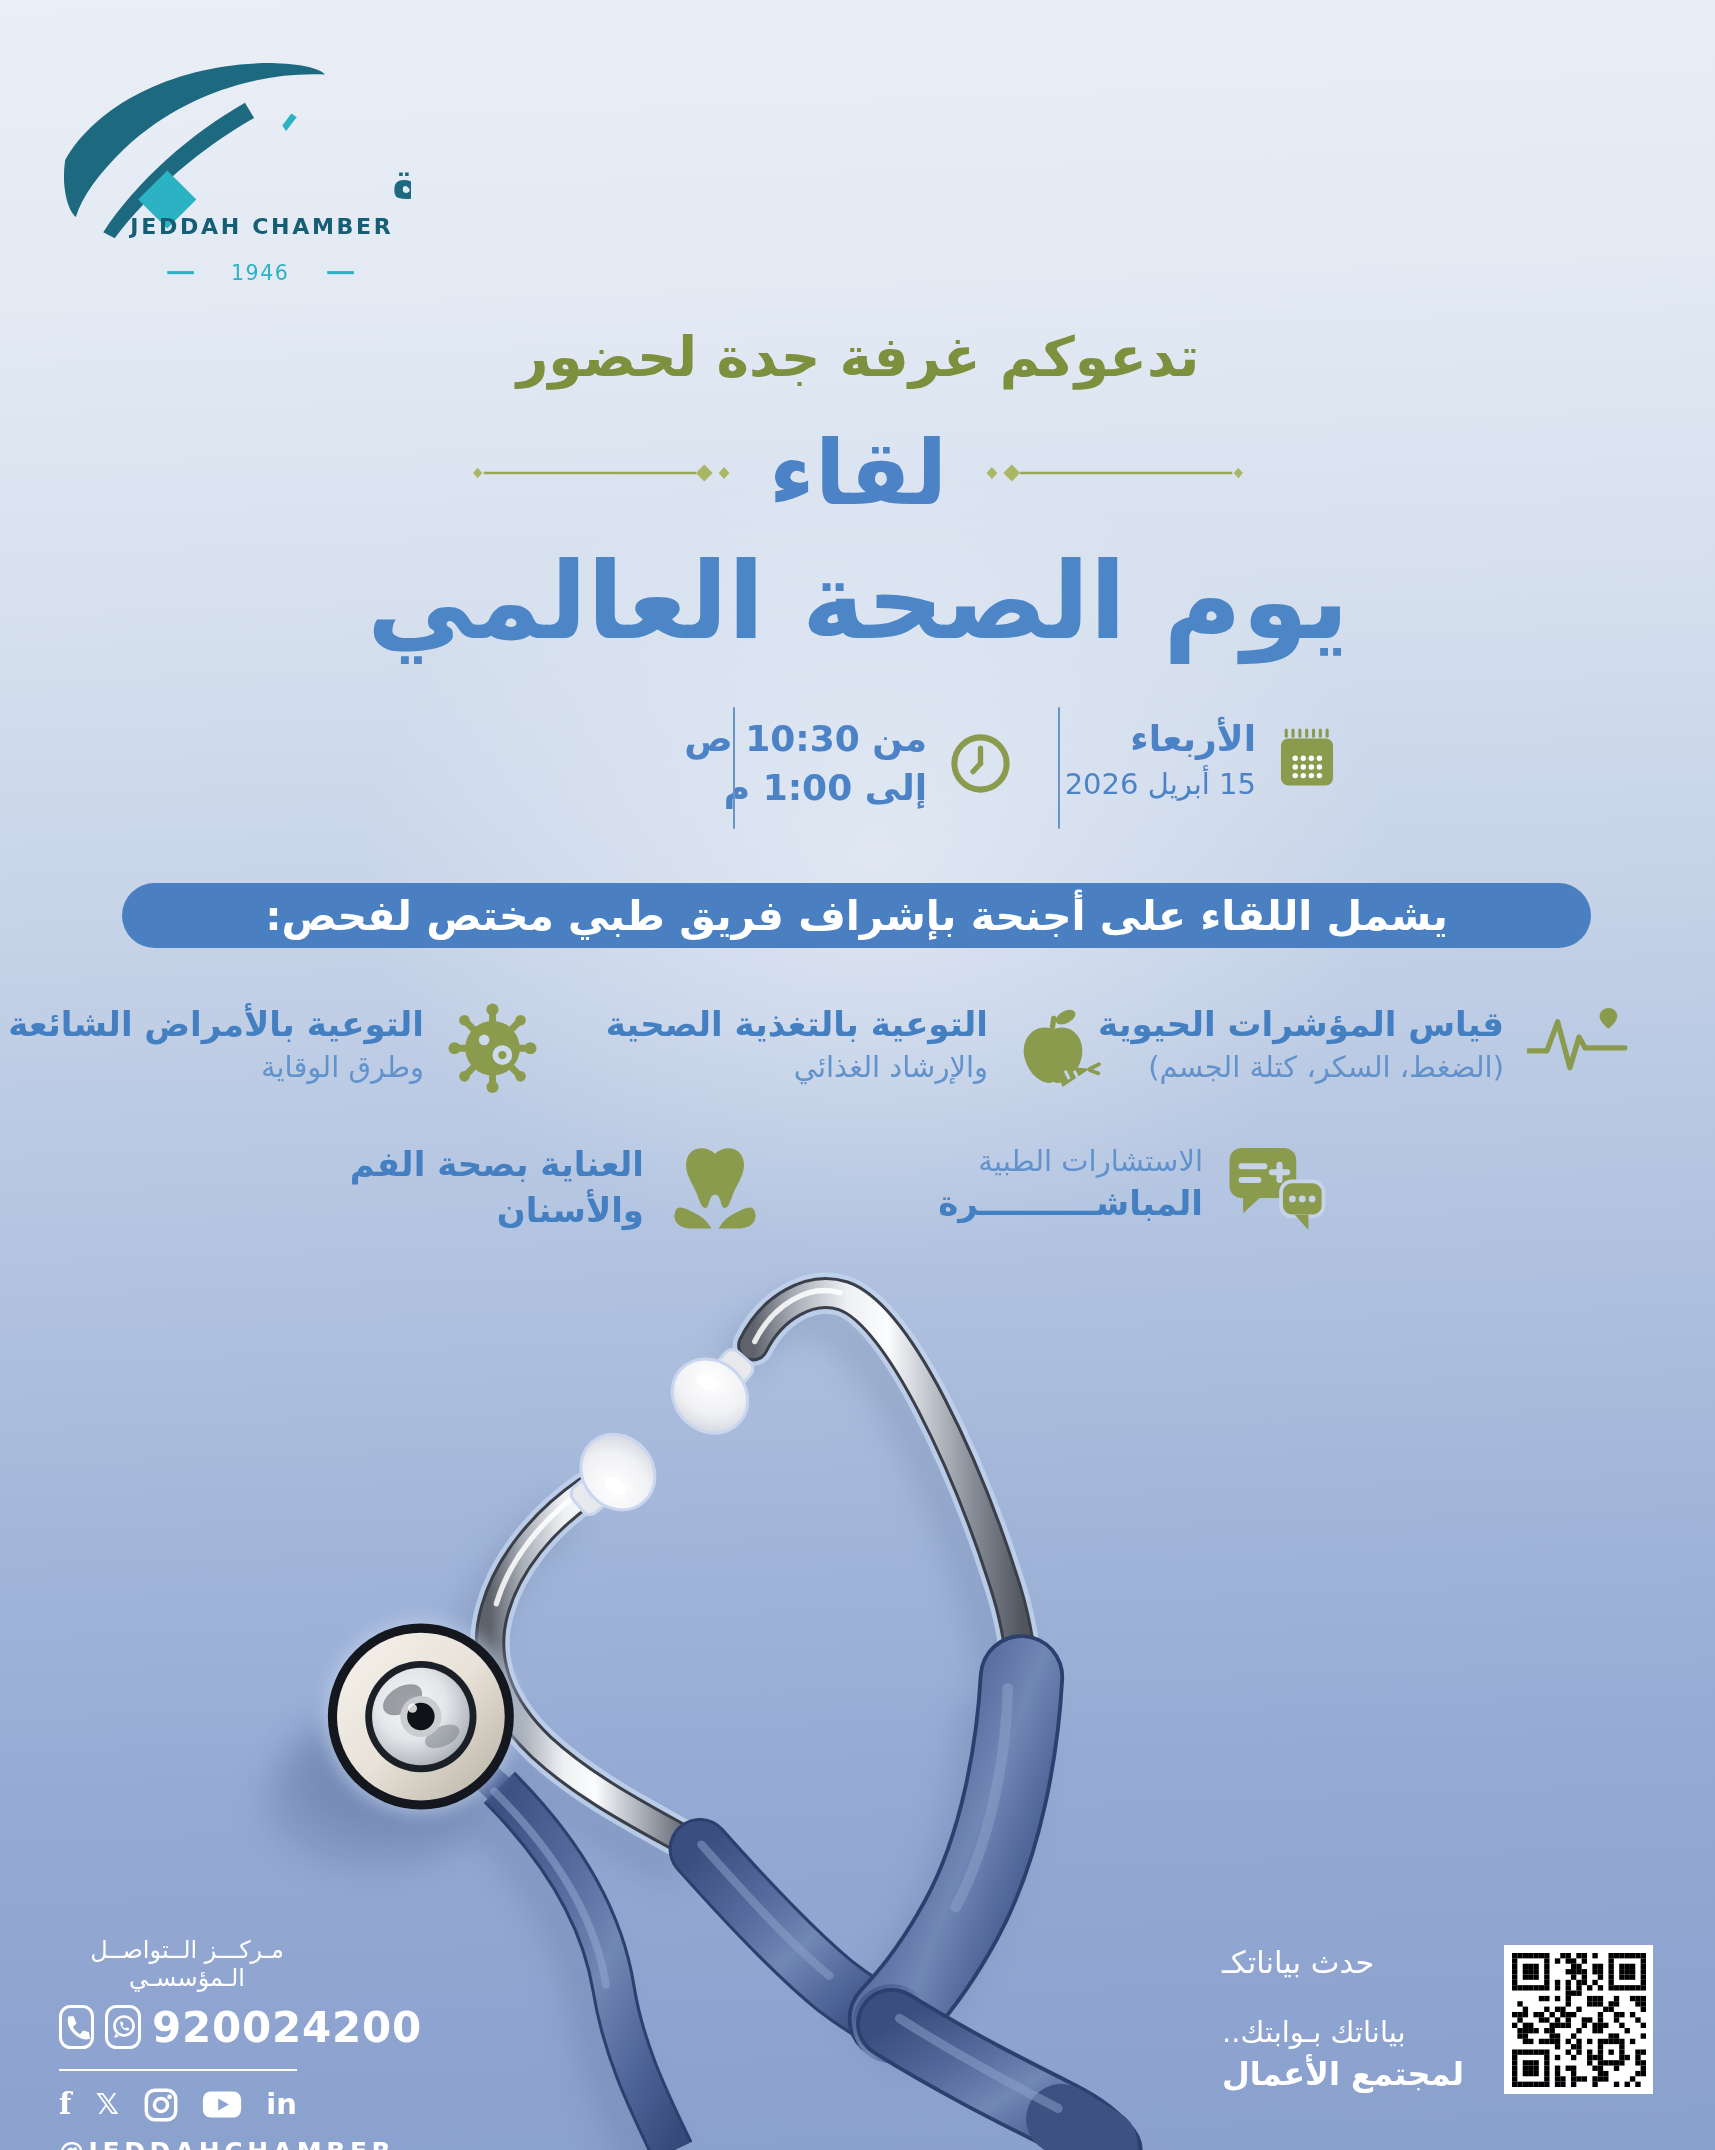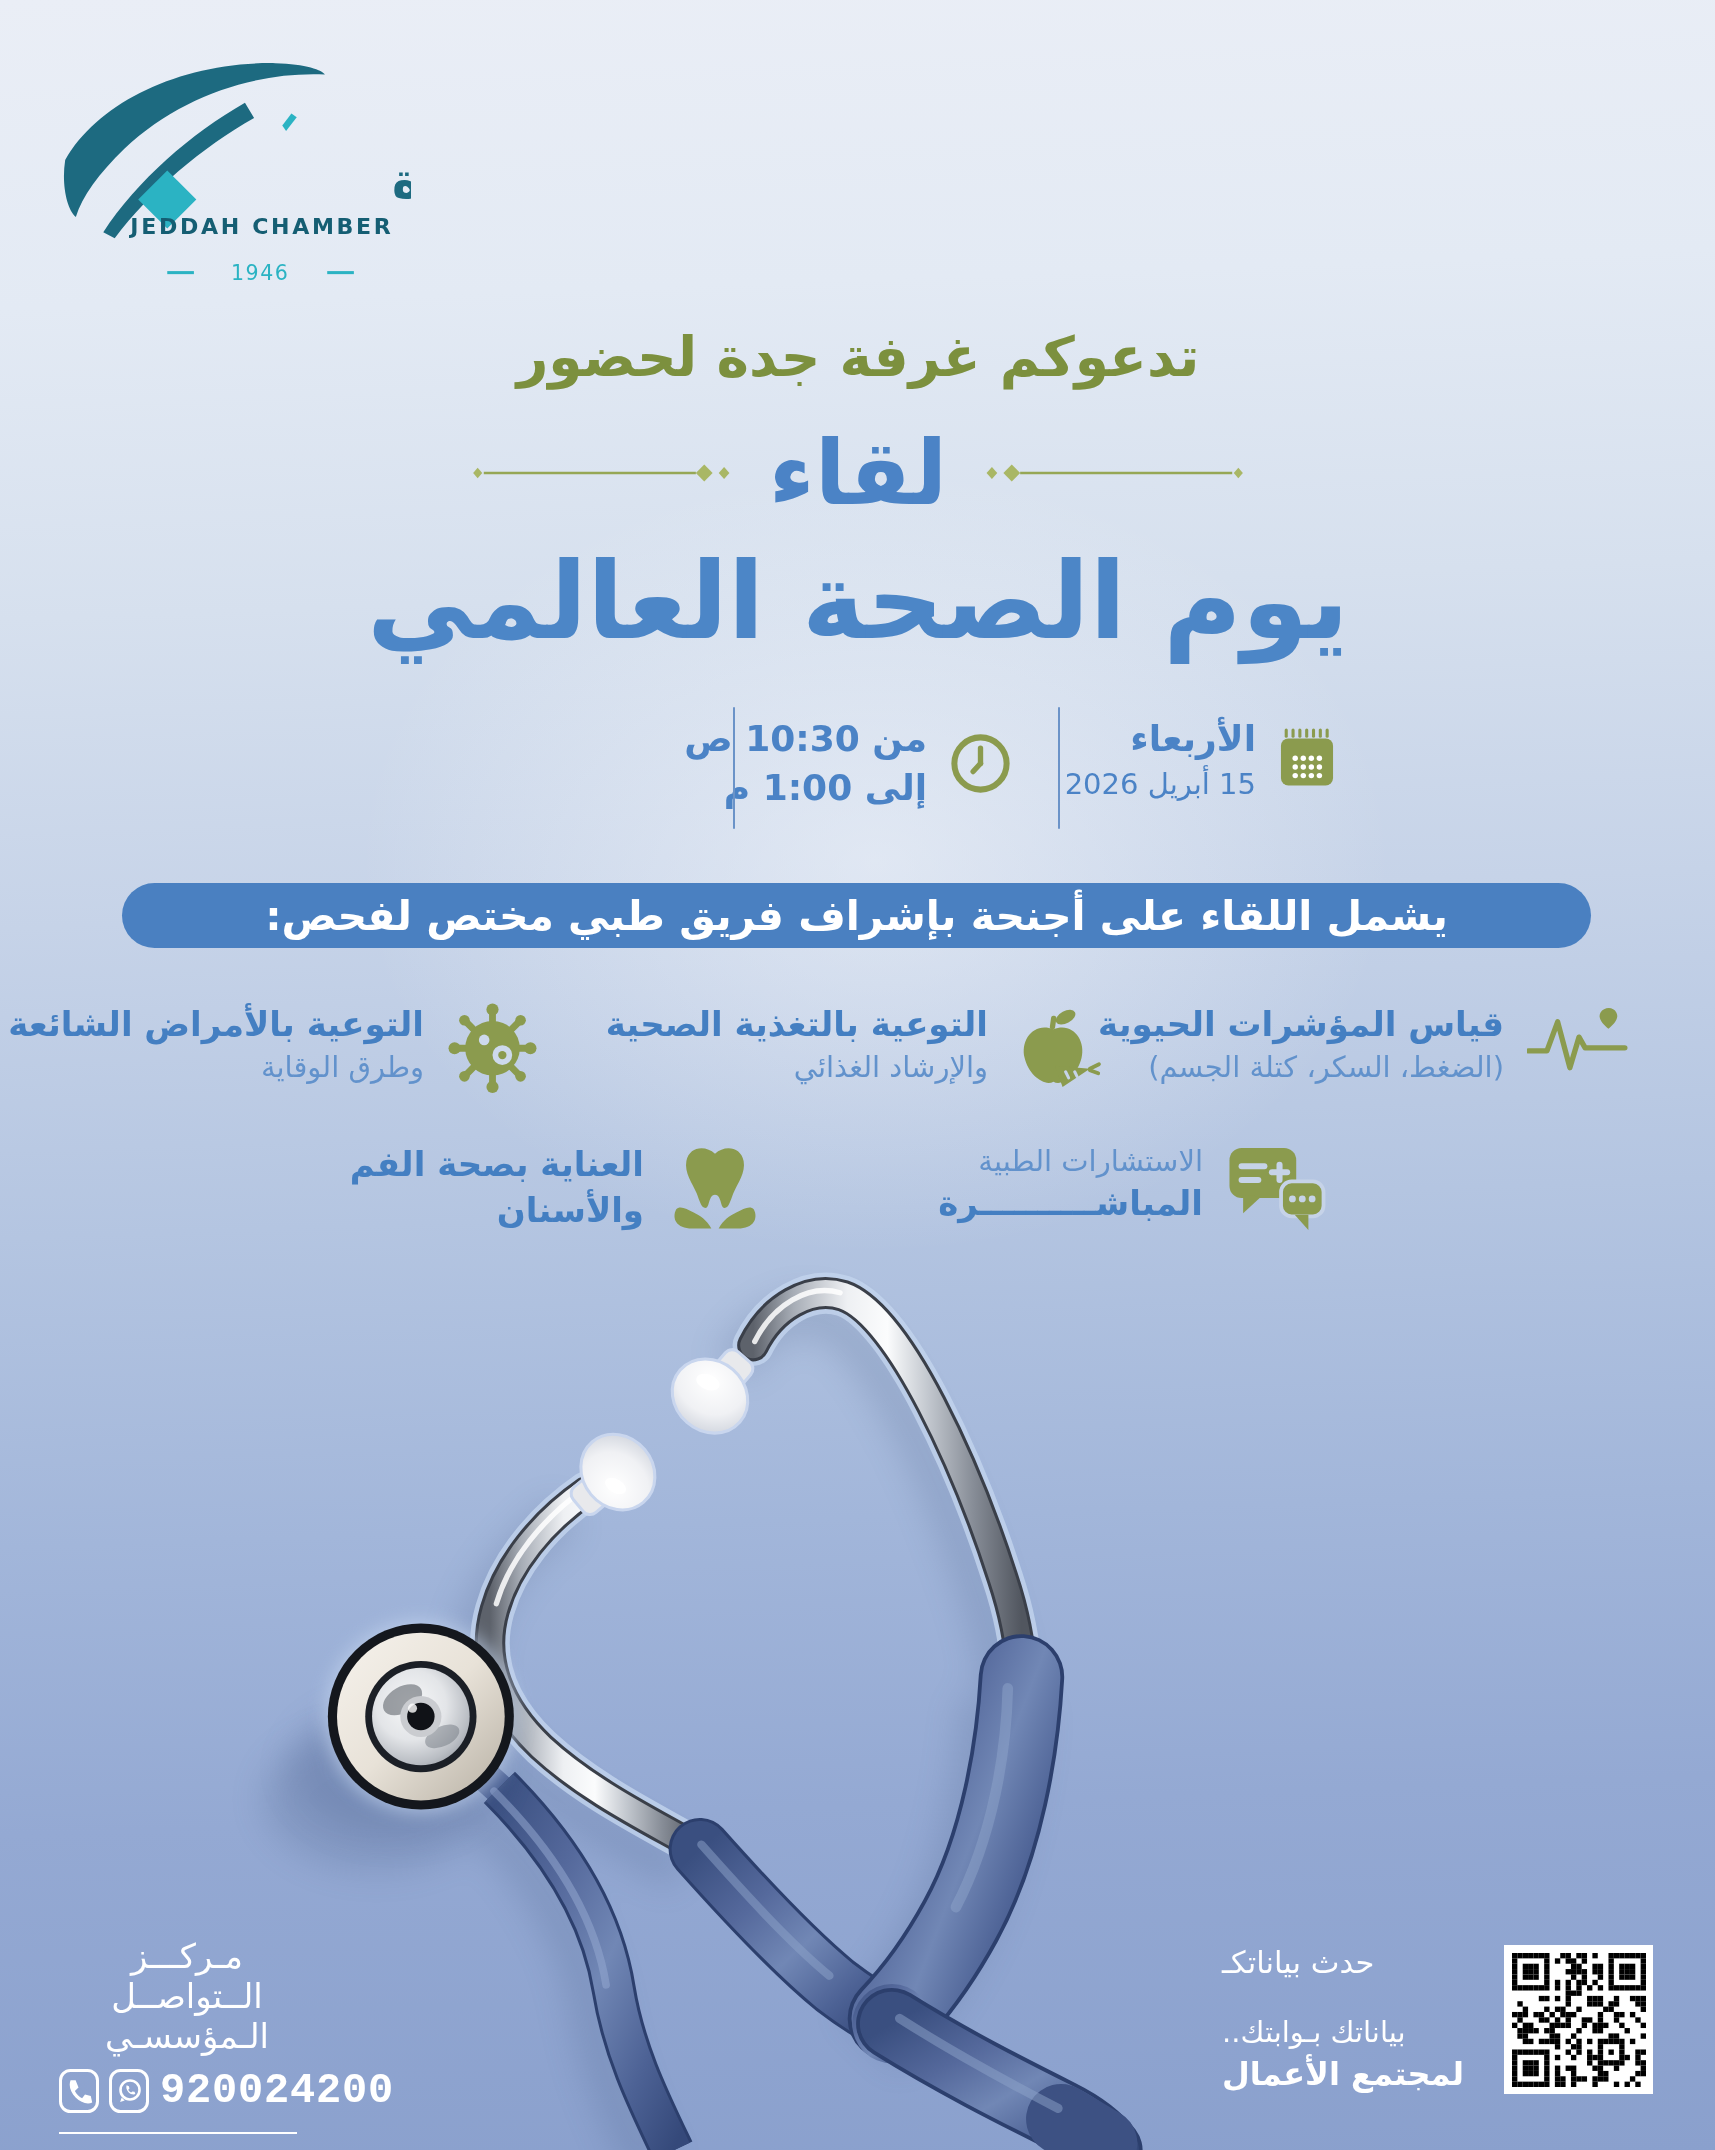--- a/index.html
+++ b/index.html
@@ -26,24 +26,24 @@
   .banner{left:122px;top:883px;width:1469px;height:65px;background:#4a80c1;border-radius:35px;
           display:flex;align-items:center;justify-content:center;}
   .banner span{color:#ffffff;font-size:41px;font-weight:700;direction:rtl;}
   
   .service{display:flex;flex-direction:row-reverse;align-items:flex-start;gap:23px;}
   .service .txt{direction:rtl;text-align:right;line-height:1.35;}
   .s-bold{color:#447fc2;font-size:34px;font-weight:700;}
   .s-light{color:#6292cc;font-size:29px;}
   
   .f-left{left:59px;top:1936px;width:335px;color:#fff;}
-  .contact-label{direction:rtl;text-align:center;width:256px;font-size:34px;}
+  .contact-label{direction:rtl;text-align:center;width:256px;font-size:24px;}
   .phone-row{display:flex;align-items:center;gap:10.7px;margin-top:10.7px;}
   .icon-box{width:56px;height:44px;border:3px solid #fff;border-radius:11.4px;display:flex;align-items:center;justify-content:center;box-sizing:border-box;}
-  .phone-num{font-size:42px;font-weight:700;letter-spacing:0.8px;font-family:Liberation Mono, monospace;}
+  .phone-num{font-size:42px;font-weight:700;letter-spacing:0.8px;}
   .f-line{width:238px;height:2.3px;background:#fff;margin-top:17px;}
   .social-row{width:238px;display:flex;align-items:center;justify-content:space-between;margin-top:15.2px;height:37px;}
   .soc-txt{font-size:29px;font-weight:700;color:#fff;line-height:1;}
   .handle{font-size:25px;font-weight:700;letter-spacing:4.6px;margin-top:13.7px;}
   .f-right{right:63px;top:1945px;display:flex;align-items:flex-start;gap:23px;}
   .qr-captions{width:259px;direction:rtl;text-align:left;color:#fff;}
   .qr-c1{font-size:30.5px;margin-bottom:35px;}
   .qr-c2{font-size:29px;margin-bottom:6.1px;}
   .qr-c3{font-size:32px;font-weight:700;}
   .qr-pad{width:149px;height:149px;background:#fff;display:flex;align-items:center;justify-content:center;}

